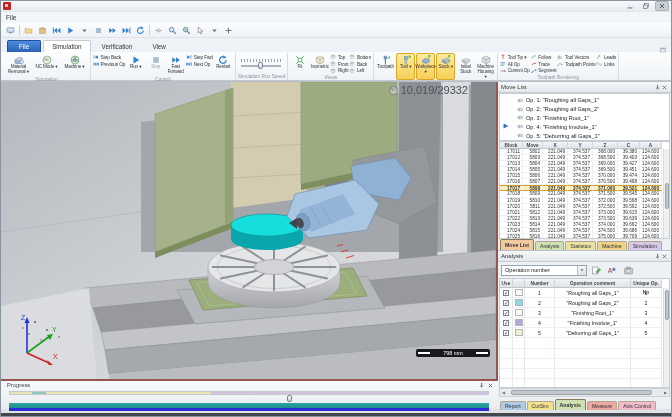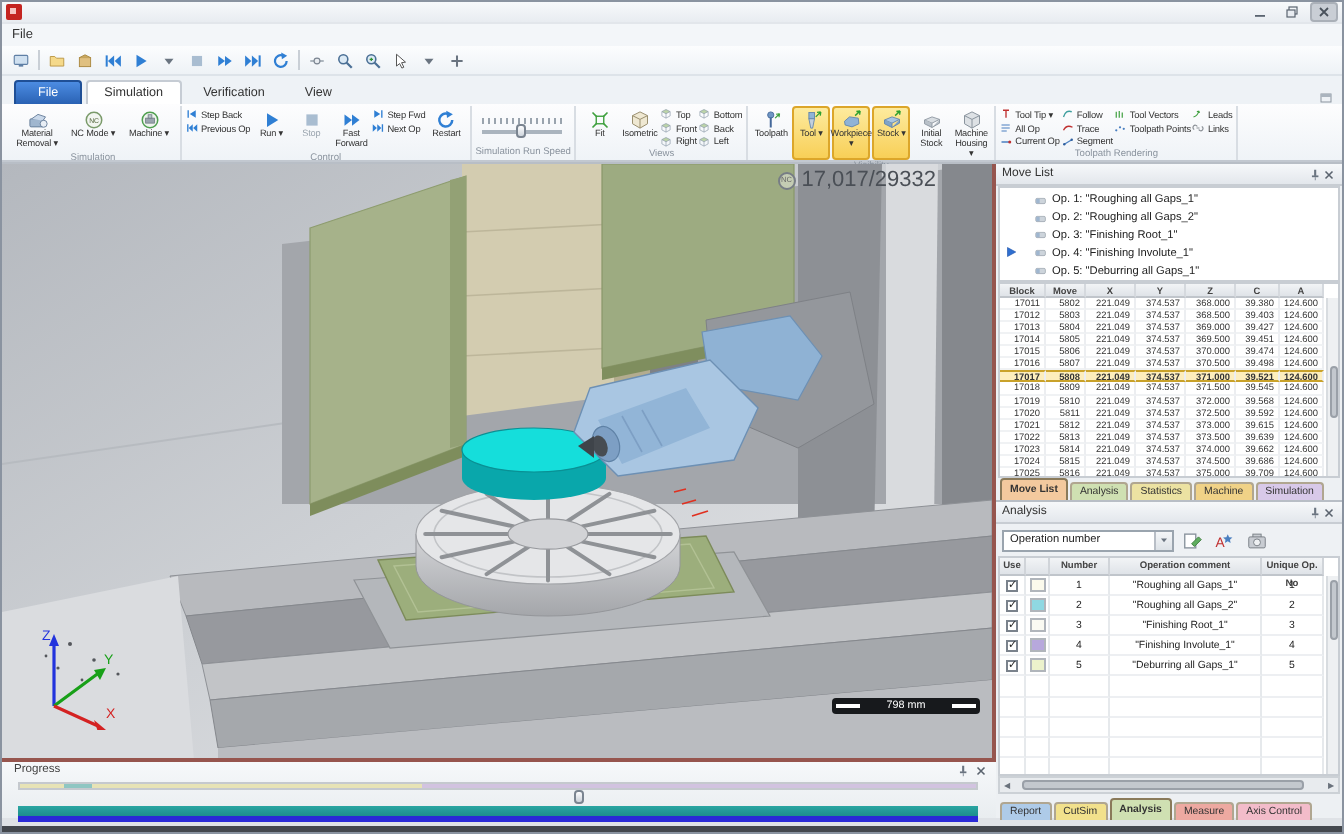--- a/index.html
+++ b/index.html
@@ -733,21 +733,21 @@
             <polygon points="294,112 354,98 378,122 366,148 308,156 286,134" fill="#a9c6e2" stroke="#6d90b4" stroke-width="0.7"></polygon>
             <polygon points="298,128 342,112 354,132 310,150" fill="#92b5d7"></polygon>
             <path d="M310,126 L320,144 M320,123 L330,141" stroke="#7d9fc4" stroke-width="0.8"></path>
             <ellipse cx="302" cy="140" rx="6.5" ry="9" transform="rotate(-20 302 140)" fill="#7d9fc4" stroke="#5f82a6" stroke-width="0.6"></ellipse>
             <ellipse cx="299" cy="141" rx="3.6" ry="5.4" transform="rotate(-20 299 141)" fill="#474c52"></ellipse>
             <path d="M296,136 L288,141 L296,147 Z" fill="#3f444a"></path>
           </g>
         </svg>
         <div class="counter">
           <span class="nc-badge">NC</span>
-          <span>17,017/29332</span>
+          <span>10,019/29332</span>
         </div>
         <svg class="axis-triad" width="56" height="56" viewBox="0 0 56 56">
           <line x1="20" y1="44" x2="20" y2="12" stroke="#2233dd" stroke-width="1.6"></line>
           <path d="M20 8 L17.5 14 L22.5 14 Z" fill="#2233dd"></path>
           <line x1="20" y1="44" x2="43" y2="27" stroke="#18a018" stroke-width="1.6"></line>
           <path d="M46 25 L40 26 L43 31 Z" fill="#18a018"></path>
           <line x1="20" y1="44" x2="42" y2="54" stroke="#d42222" stroke-width="1.6"></line>
           <path d="M46 56 L40 51 L42 57 Z" fill="#d42222"></path>
           <text x="14" y="11" font-size="7" fill="#2233dd">Z</text>
           <text x="45" y="23" font-size="7" fill="#18a018">Y</text>

